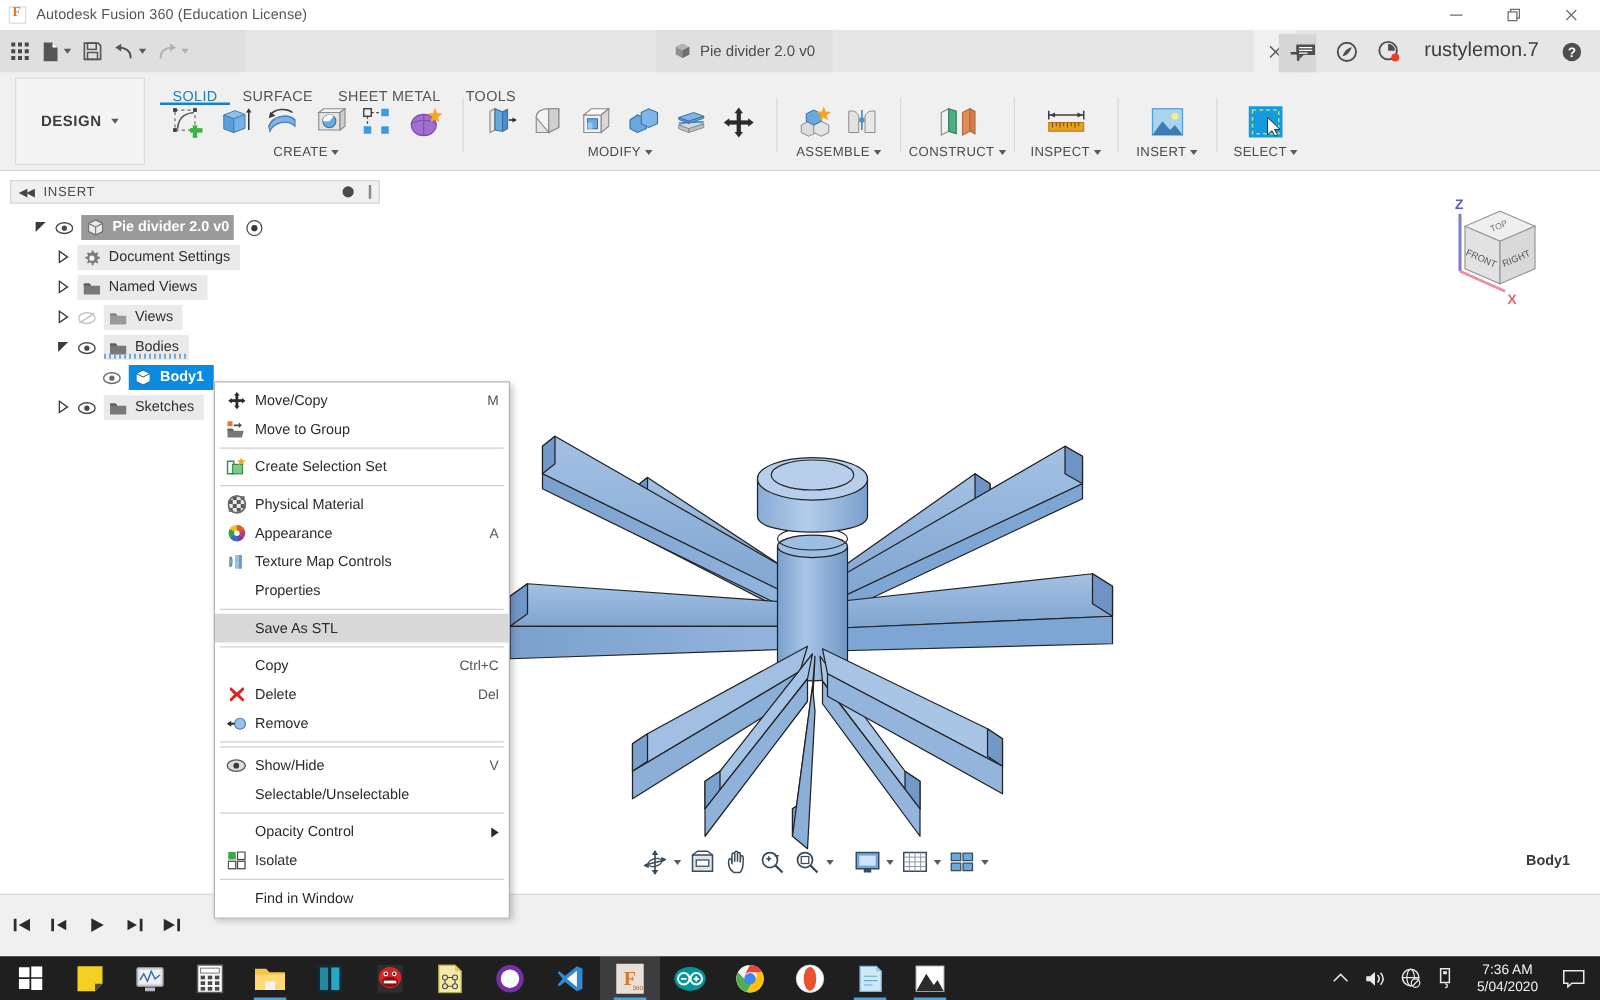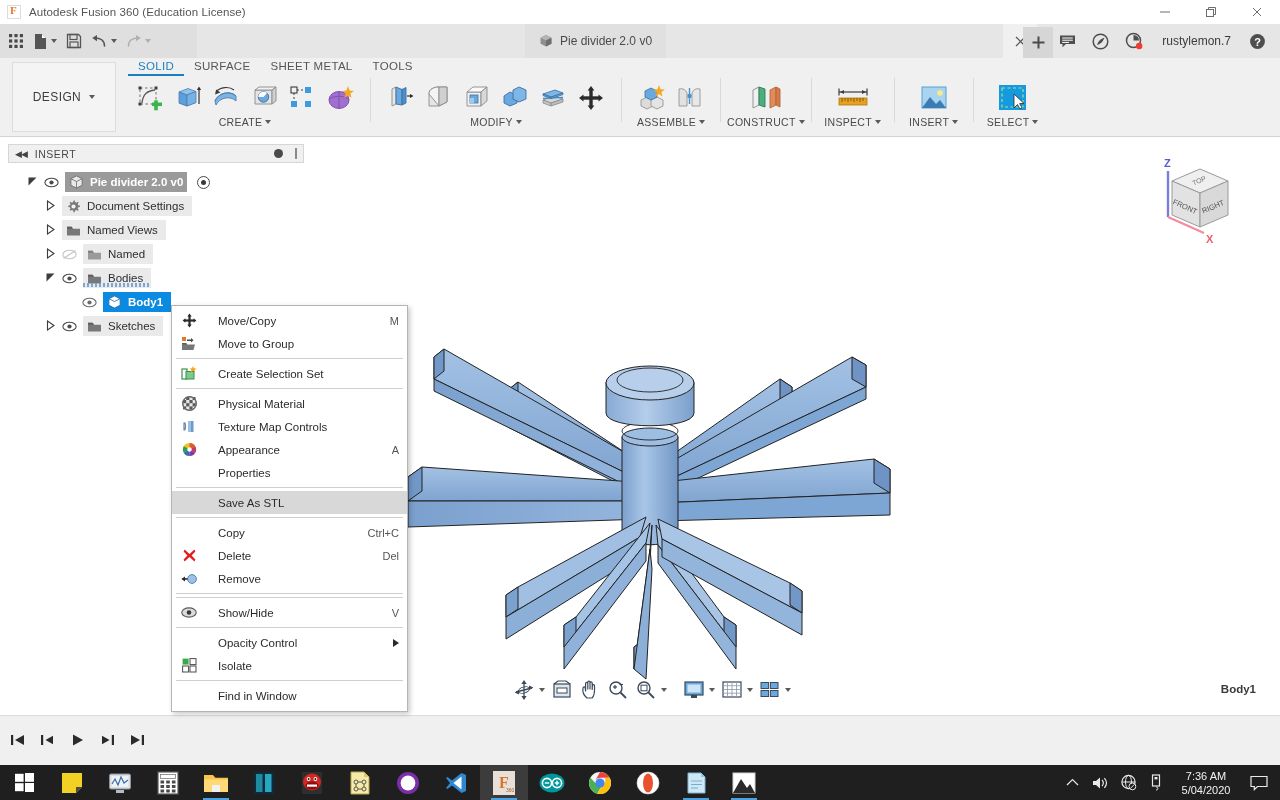--- a/index.html
+++ b/index.html
@@ -77,40 +77,40 @@
     color: #4b4b4b; font-size: 18px; background: #d6d6d6;
   }
   .qa-right {
     position: absolute; right: 0; top: 0; height: 34px;
     display: flex; align-items: center; gap: 0px; padding-right: 6px;
   }
   .qa-ricon {
     width: 33px; height: 34px; display: flex; align-items: center; justify-content: center;
     color: #4e4e4e;
   }
-  .qa-user { font-size: 12px; color: #3c3c3c; padding: 0 10px 0 12px; }
+  .qa-user { font-size: 16px; color: #3c3c3c; padding: 0 10px 0 12px; }
 
   
   .ribbon {
     position: absolute; top: 58px; left: 0; width: 1280px; height: 79px;
     background: #f0f0f0; border-bottom: 1px solid #d3d3d3;
   }
   .design-btn {
     position: absolute; left: 12px; top: 4px; width: 104px; height: 70px;
     border: 1px solid #dcdcdc; background: #f4f4f4;
     display: flex; align-items: center; justify-content: center; gap: 8px;
-    font-size: 12px; color: #3d3d3d; letter-spacing: .4px;
+    font-size: 12px; color: #3d3d3d; letter-spacing: .4px; font-weight: bold;
   }
   .wtabs {
     position: absolute; left: 128px; top: 0; height: 20px;
     display: flex; align-items: flex-start; gap: 0;
   }
   .wtab {
     font-size: 11.5px; color: #555; letter-spacing: .3px;
-    padding: 0 10px; height: 18px; line-height: 16px; text-align: center;
+    padding: 12px 10px; height: 18px; line-height: 16px; text-align: center;
   }
   .wtab.active { color: #1a7fc1; border-bottom: 2px solid #1a7fc1; font-weight: normal; }
 
   .panels {
     position: absolute; left: 126px; top: 20px; right: 0; height: 58px;
     display: flex; align-items: flex-start;
   }
   .panel { display: flex; flex-direction: column; align-items: center; position: relative; }
   .panel-icons { display: flex; align-items: center; gap: 2px; height: 40px; padding: 0 6px; }
   .panel-label {
@@ -195,21 +195,21 @@
 
   
   .ctxmenu {
     position: absolute; left: 171px; top: 305px; width: 237px;
     background: #ffffff; border: 1px solid #b5b5b5;
     box-shadow: 2px 2px 5px rgba(0,0,0,.22);
     padding: 3px 0 4px 0; z-index: 50;
   }
   .mi {
     display: flex; align-items: center; height: 23px; position: relative;
-    font-size: 11.5px; color: #2b2b2b; padding-left: 6px; padding-right: 8px; gap: 14px;
+    font-size: 11.5px; color: #2b2b2b; padding-left: 6px; padding-right: 8px;
   }
   .mi.hl { background: #d8d8d8; }
   .mi-ico { width: 22px; height: 16px; display: flex; align-items: center; justify-content: center; flex: 0 0 22px; }
   .mi-label { margin-left: 4px; white-space: nowrap; }
   .mi-short { margin-left: auto; color: #555; font-size: 11px; }
   .mi-arrow {
     margin-left: auto; width: 0; height: 0;
     border-top: 4.5px solid transparent; border-bottom: 4.5px solid transparent;
     border-left: 6px solid #2b2b2b;
   }
@@ -896,21 +896,21 @@
         <svg width="15" height="11" viewBox="0 0 15 11">
             <ellipse cx="7.5" cy="5.5" rx="6.6" ry="4.3" fill="none" stroke="#c4c4c4" stroke-width="1.1"></ellipse>
             <line x1="1.5" y1="9.5" x2="13.5" y2="1.5" stroke="#c4c4c4" stroke-width="1.2"></line>
           </svg>
       </span>
       <span class="tpill">
         <svg width="15" height="13" viewBox="0 0 16 14">
           <path d="M1 3 L6 3 L7.4 5 L15 5 L15 12.5 L1 12.5 Z" fill="#9a9a9a"></path>
           <path d="M1 3 L6 3 L7.4 5 L1 5 Z" fill="#808080"></path>
         </svg>
-        <span class="tlabel">Named</span>
+        <span class="tlabel">Views</span>
       </span>
     </div>
 
     <div class="trow" style="padding-left:36px">
       <span class="twist">
         <svg width="11" height="11" viewBox="0 0 11 11">
             <path d="M1.5 1.5 L9.5 1.5 L1.5 9.5 Z" fill="#3c3c3c"></path>
           </svg>
       </span>
       <span class="eye">
@@ -1066,45 +1066,45 @@
           </g>
           <circle cx="7.5" cy="7.5" r="6.8" fill="none" stroke="#6a6a6a" stroke-width="1.2"></circle>
         </svg>
       </span>
       <span class="mi-label">Physical Material</span>
     </div>
 
     <div class="mi">
       <span class="mi-ico">
         <svg width="15" height="15" viewBox="0 0 15 15">
-          <path d="M2 4 C4 2 4 12 2 11 Z" fill="none" stroke="#6a8aa8" stroke-width="1.2"></path>
-          <rect x="6" y="2" width="3" height="11" fill="#9cc0e4"></rect>
-          <rect x="9" y="2" width="2.5" height="11" fill="#6a9ad0"></rect>
-        </svg>
-      </span>
-      <span class="mi-label">Texture Map Controls</span>
-    </div>
-
-    <div class="mi">
-      <span class="mi-ico">
-        <svg width="15" height="15" viewBox="0 0 15 15">
           <circle cx="7.5" cy="7.5" r="6.6" fill="#f0c020"></circle>
           <path d="M7.5 7.5 L7.5 .9 A6.6 6.6 0 0 1 13.2 4.2 Z" fill="#e05a2e"></path>
           <path d="M7.5 7.5 L13.2 4.2 A6.6 6.6 0 0 1 13.2 10.8 Z" fill="#c23a6a"></path>
           <path d="M7.5 7.5 L13.2 10.8 A6.6 6.6 0 0 1 7.5 14.1 Z" fill="#7a3ab8"></path>
           <path d="M7.5 7.5 L7.5 14.1 A6.6 6.6 0 0 1 1.8 10.8 Z" fill="#2e6ad0"></path>
           <path d="M7.5 7.5 L1.8 10.8 A6.6 6.6 0 0 1 1.8 4.2 Z" fill="#2e9e5a"></path>
           <circle cx="7.5" cy="7.5" r="2.2" fill="#fdfdfd"></circle>
         </svg>
       </span>
       <span class="mi-label">Appearance</span>
       <span class="mi-short">A</span>
     </div>
 
     <div class="mi">
+      <span class="mi-ico">
+        <svg width="15" height="15" viewBox="0 0 15 15">
+          <path d="M2 4 C4 2 4 12 2 11 Z" fill="none" stroke="#6a8aa8" stroke-width="1.2"></path>
+          <rect x="6" y="2" width="3" height="11" fill="#9cc0e4"></rect>
+          <rect x="9" y="2" width="2.5" height="11" fill="#6a9ad0"></rect>
+        </svg>
+      </span>
+      <span class="mi-label">Texture Map Controls</span>
+    </div>
+
+    <div class="mi">
       <span class="mi-ico"></span>
       <span class="mi-label">Properties</span>
     </div>
 
     <div class="msep"></div>
 
     <div class="mi hl">
       <span class="mi-ico"></span>
       <span class="mi-label">Save As STL</span>
     </div>
@@ -1148,20 +1148,24 @@
       <span class="mi-ico">
         <svg width="16" height="11" viewBox="0 0 16 11">
           <ellipse cx="8" cy="5.5" rx="7.2" ry="4.6" fill="#dcdcdc" stroke="#5a5a5a" stroke-width="1.1"></ellipse>
           <circle cx="8" cy="5.5" r="2.3" fill="#3a3a3a"></circle>
         </svg>
       </span>
       <span class="mi-label">Show/Hide</span>
       <span class="mi-short">V</span>
     </div>
 
+    <div class="mi">
+      <span class="mi-ico"></span>
+      <span class="mi-label">Selectable/Unselectable</span>
+    </div>
 
     <div class="msep"></div>
 
     <div class="mi">
       <span class="mi-ico"></span>
       <span class="mi-label">Opacity Control</span>
       <span class="mi-arrow"></span>
     </div>
 
     <div class="mi">

